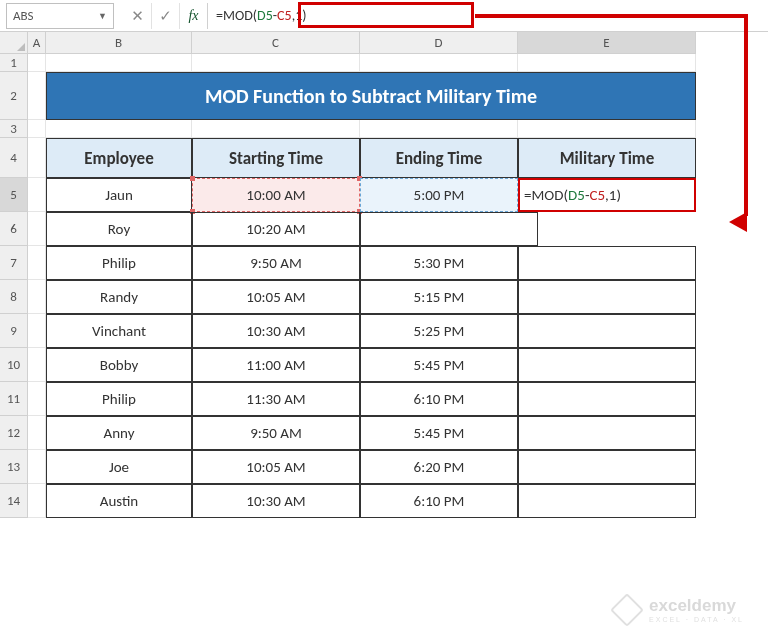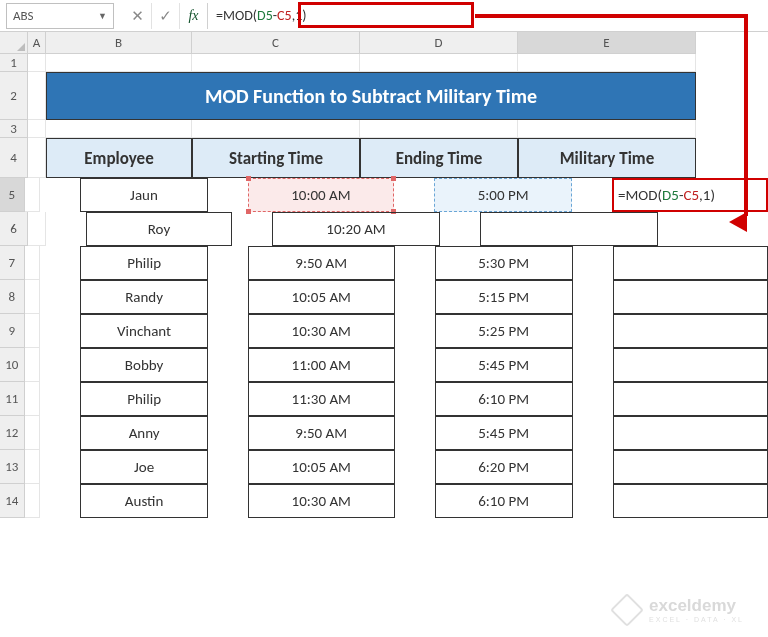--- a/index.html
+++ b/index.html
@@ -156,21 +156,20 @@
   background: #ddebf7;
   color: #333;
   font-weight: 700;
   font-size: 17px;
   border: 1.5px solid #333 !important;
 }
 .td {
   border: 1.5px solid #333 !important;
   font-size: 15px;
   color: #333;
-  margin-left: 40px;
 }
 
 
 .cell-ref-c {
   border: 1.5px dashed #e06666 !important;
   background: #fbeaea;
   position: relative;
 }
 .cell-ref-c::before,
 .cell-ref-c::after {

